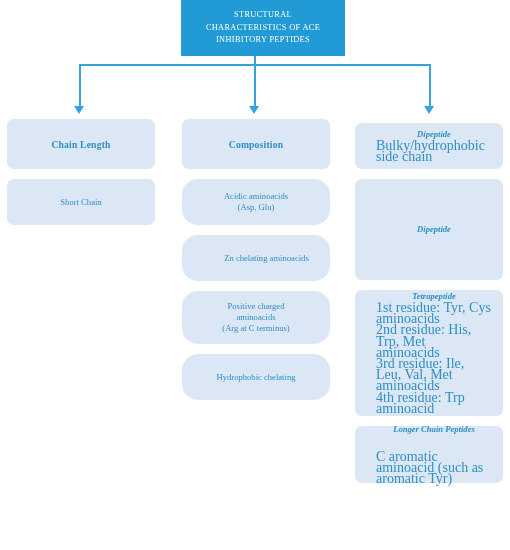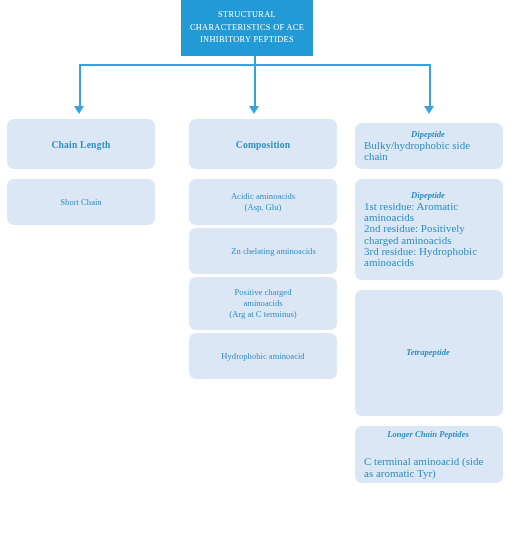--- a/index.html
+++ b/index.html
@@ -19,21 +19,21 @@
     position: relative;
     width: 510px;
     height: 550px;
   }
 
   
   .root-box {
     position: absolute;
     left: 181px;
     top: 0px;
-    width: 132px;
+    width: 164px;
     height: 56px;
     background: #229ad6;
     display: flex;
     align-items: center;
     justify-content: center;
     box-sizing: border-box;
     padding: 2px 8px;
   }
   .root-box .root-text {
     color: #ffffff;
@@ -65,21 +65,21 @@
     border-top: 8px solid #37a3dd;
   }
 
   
   .column {
     position: absolute;
     top: 119px;
     width: 148px;
   }
   #col-chain-length { left: 7px; }
-  #col-composition  { left: 189px; }
+  #col-composition  { left: 182px; }
   #col-sequence     { left: 355px; }
 
   
   .node {
     background: #dce7f5;
     border-radius: 7px;
     box-sizing: border-box;
     width: 148px;
     display: flex;
     flex-direction: column;
@@ -107,43 +107,43 @@
   .leaf-node .label {
     font-size: 8.6px;
     line-height: 11px;
     text-align: center;
     white-space: pre-line;
     color: #2e8fc4;
   }
 
   
   .seq-node {
-    padding: 7px 11px 9px 9px;
+    padding: 7px 11px 9px 21px;
     align-items: stretch;
   }
   .seq-node .seq-title {
     font-size: 8.6px;
     line-height: 12px;
     font-weight: bold;
     font-style: italic;
     text-align: center;
     color: #2e8fc4;
     margin-bottom: 0px;
   }
   .seq-node .seq-body {
-    font-size: 11px;
+    font-size: 14px;
     line-height: 11.2px;
     text-align: left;
     white-space: pre-line;
     color: #2e8fc4;
   }
 
   
   #col-chain-length .stack > .leaf-node { margin-bottom: 10px; margin-top: 6px; }
-  #col-composition  .stack > .leaf-node { margin-bottom: 3px; }
+  #col-composition  .stack > .leaf-node { margin-bottom: 10px; border-radius: 16px; }
   #col-sequence     .stack > .seq-node  { margin-bottom: 10px; }
 
   #col-chain-length .stack { margin-top: 4px; }
   #col-composition  .stack { margin-top: 4px; }
   #col-sequence     .stack { margin-top: 4px; }
 </style>
 </head>
 <body>
 
 <div id="diagram">
@@ -188,45 +188,46 @@
       </div>
       <div class="node leaf-node" style="height:46px;padding-left:33px;">
         <div class="label">Zn chelating aminoacids</div>
       </div>
       <div class="node leaf-node" style="height:53px;">
         <div class="label">Positive charged
 aminoacids
 (Arg at C terminus)</div>
       </div>
       <div class="node leaf-node" style="height:46px;">
-        <div class="label">Hydrophobic aminoacid</div>
+        <div class="label">Hydrophobic chelating</div>
       </div>
     </div>
   </div>
 
   <div class="column" id="col-sequence">
     <div class="stack">
 
       <div class="node seq-node" style="height:46px;">
         <div class="seq-title">Dipeptide</div>
         <div class="seq-body">Bulky/hydrophobic side chain</div>
       </div>
 
       <div class="node seq-node" style="height:101px;">
         <div class="seq-title">Dipeptide</div>
-        <div class="seq-body">1st residue: Aromatic aminoacids
-2nd residue: Positively charged aminoacids
-3rd residue: Hydrophobic aminoacids</div>
       </div>
 
       <div class="node seq-node" style="height:126px;">
         <div class="seq-title">Tetrapeptide</div>
+        <div class="seq-body">1st residue: Tyr, Cys aminoacids
+2nd residue: His, Trp, Met aminoacids
+3rd residue: Ile, Leu, Val, Met aminoacids
+4th residue: Trp aminoacid</div>
       </div>
 
       <div class="node seq-node" style="height:57px;gap:16px;">
         <div class="seq-title">Longer Chain Peptides</div>
-        <div class="seq-body">C terminal aminoacid (side as aromatic Tyr)</div>
+        <div class="seq-body">C aromatic aminoacid (such as aromatic Tyr)</div>
       </div>
 
     </div>
   </div>
 
 </div>
 
 </body></html>

